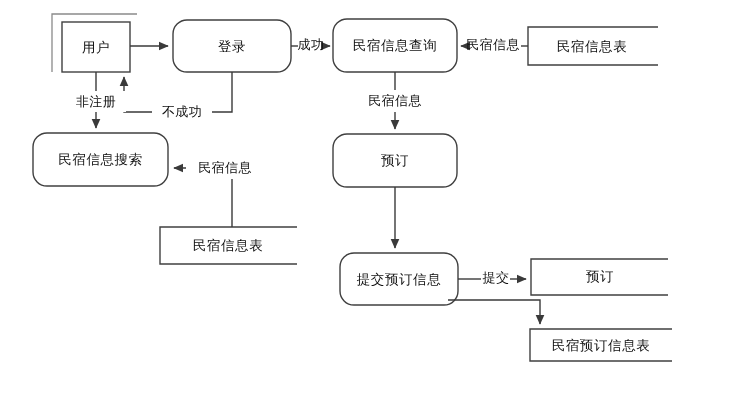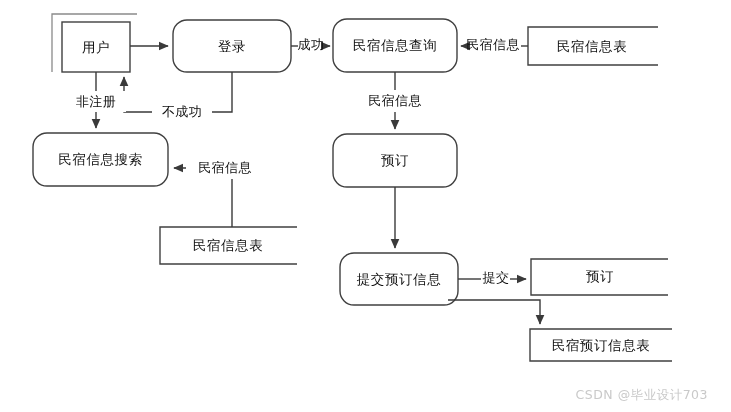--- a/index.html
+++ b/index.html
@@ -145,14 +145,13 @@
     <path class="flow-line" d="M 395 187 L 395 248" marker-end="url(#arrow)"></path>
 
     <path class="flow-line" d="M 458 279 L 481 279"></path>
     <path class="flow-line" d="M 510 279 L 526 279" marker-end="url(#arrow)"></path>
     <text class="flow-label" x="496" y="278.5">提交</text>
 
     <path class="flow-line" d="M 448 300 L 540 300 L 540 324" marker-end="url(#arrow)"></path>
 
   </svg>
 
-  <div class="watermark">CSDN @毕业设计703</div>
 </div>
 
 </body></html>

